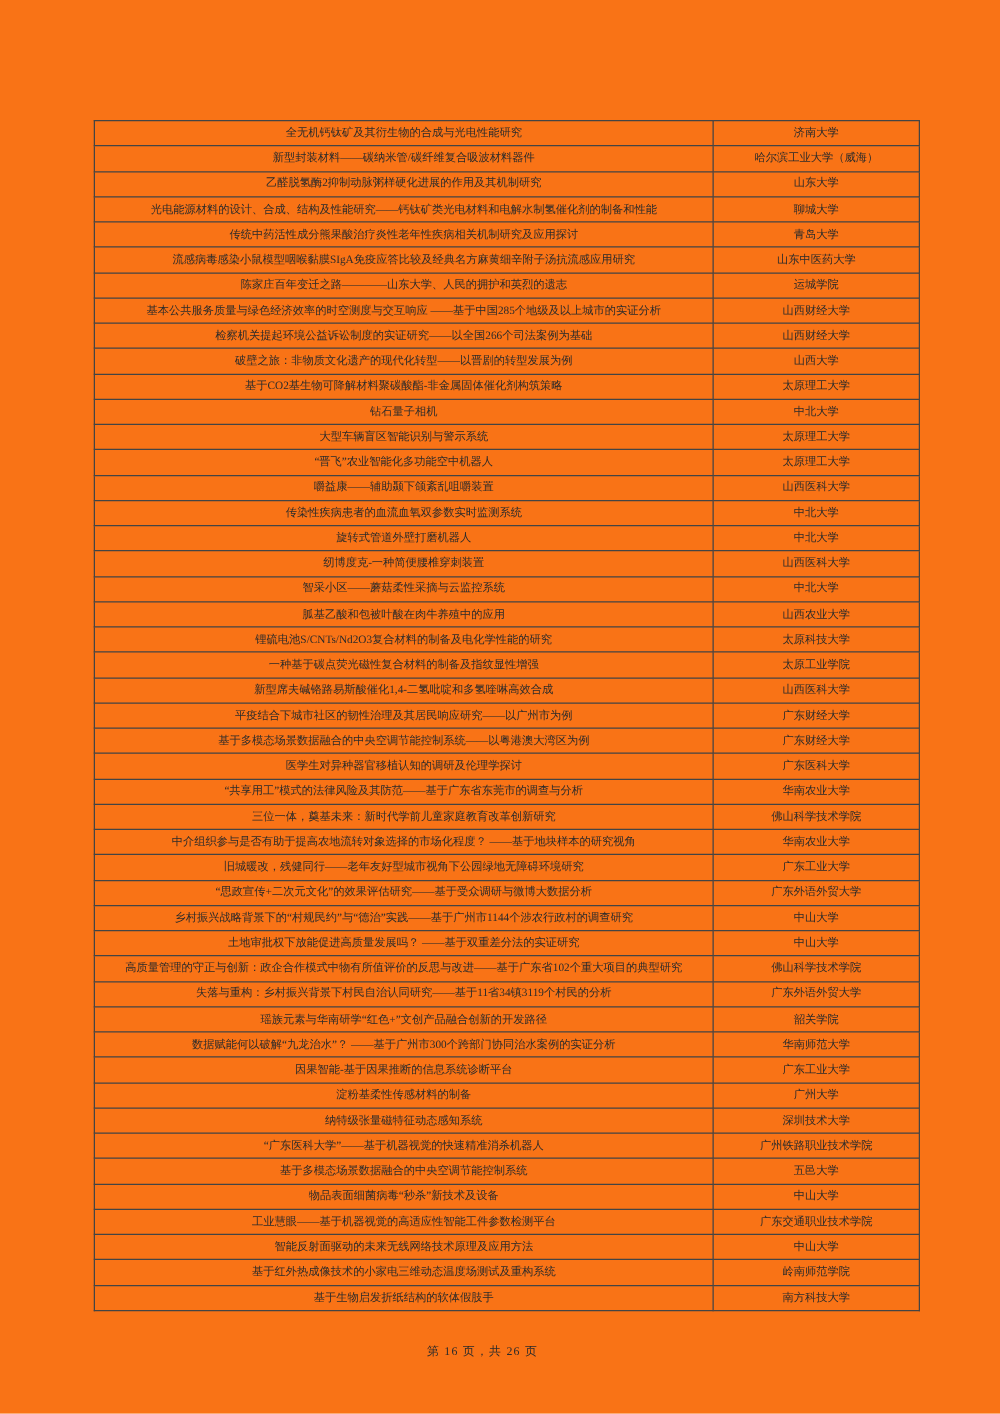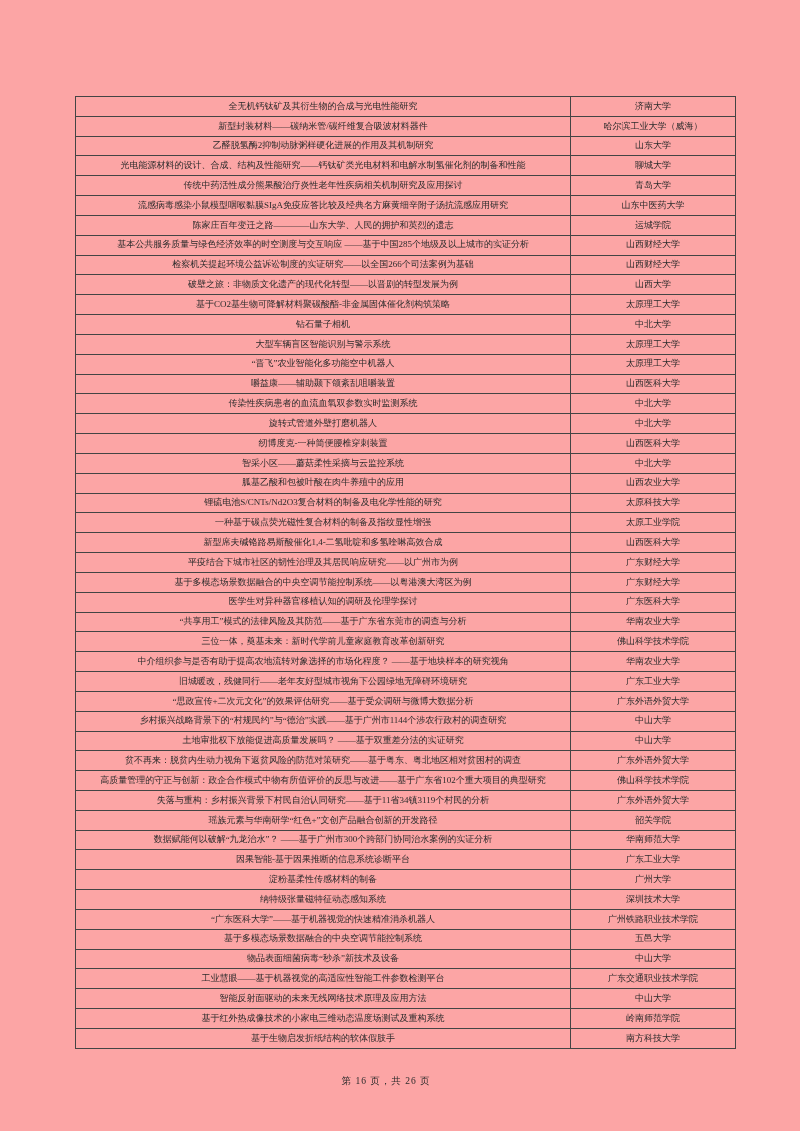--- a/index.html
+++ b/index.html
@@ -4,21 +4,21 @@
 <style>
   html, body {
     margin: 0;
     padding: 0;
     background: #ffffff;
   }
   .page {
     position: relative;
     width: 800px;
     height: 1131px;
-    background: #fca5a5;
+    background: #f97316;
     font-family: "Liberation Serif", serif;
     overflow: hidden;
   }
   table.projects {
     position: absolute;
     left: 75px;
     top: 96px;
     width: 650px;
     height: 953px;
     border-collapse: collapse;
@@ -180,24 +180,20 @@
         </tr>
         <tr>
           <td class="col-title">乡村振兴战略背景下的“村规民约”与“德治”实践——基于广州市1144个涉农行政村的调查研究</td>
           <td class="col-uni">中山大学</td>
         </tr>
         <tr>
           <td class="col-title">土地审批权下放能促进高质量发展吗？ ——基于双重差分法的实证研究</td>
           <td class="col-uni">中山大学</td>
         </tr>
         <tr>
-          <td class="col-title">贫不再来：脱贫内生动力视角下返贫风险的防范对策研究——基于粤东、粤北地区相对贫困村的调查</td>
-          <td class="col-uni">广东外语外贸大学</td>
-        </tr>
-        <tr>
           <td class="col-title">高质量管理的守正与创新：政企合作模式中物有所值评价的反思与改进——基于广东省102个重大项目的典型研究</td>
           <td class="col-uni">佛山科学技术学院</td>
         </tr>
         <tr>
           <td class="col-title">失落与重构：乡村振兴背景下村民自治认同研究——基于11省34镇3119个村民的分析</td>
           <td class="col-uni">广东外语外贸大学</td>
         </tr>
         <tr>
           <td class="col-title">瑶族元素与华南研学“红色+”文创产品融合创新的开发路径</td>
           <td class="col-uni">韶关学院</td>

